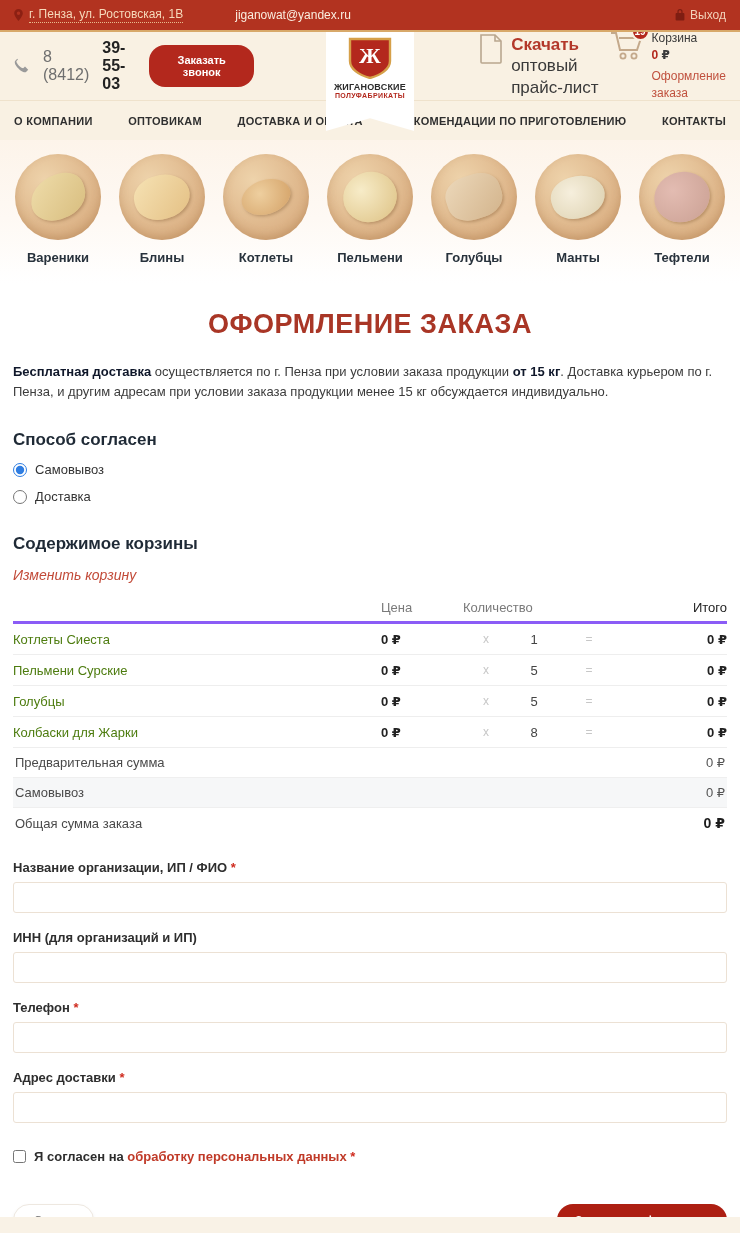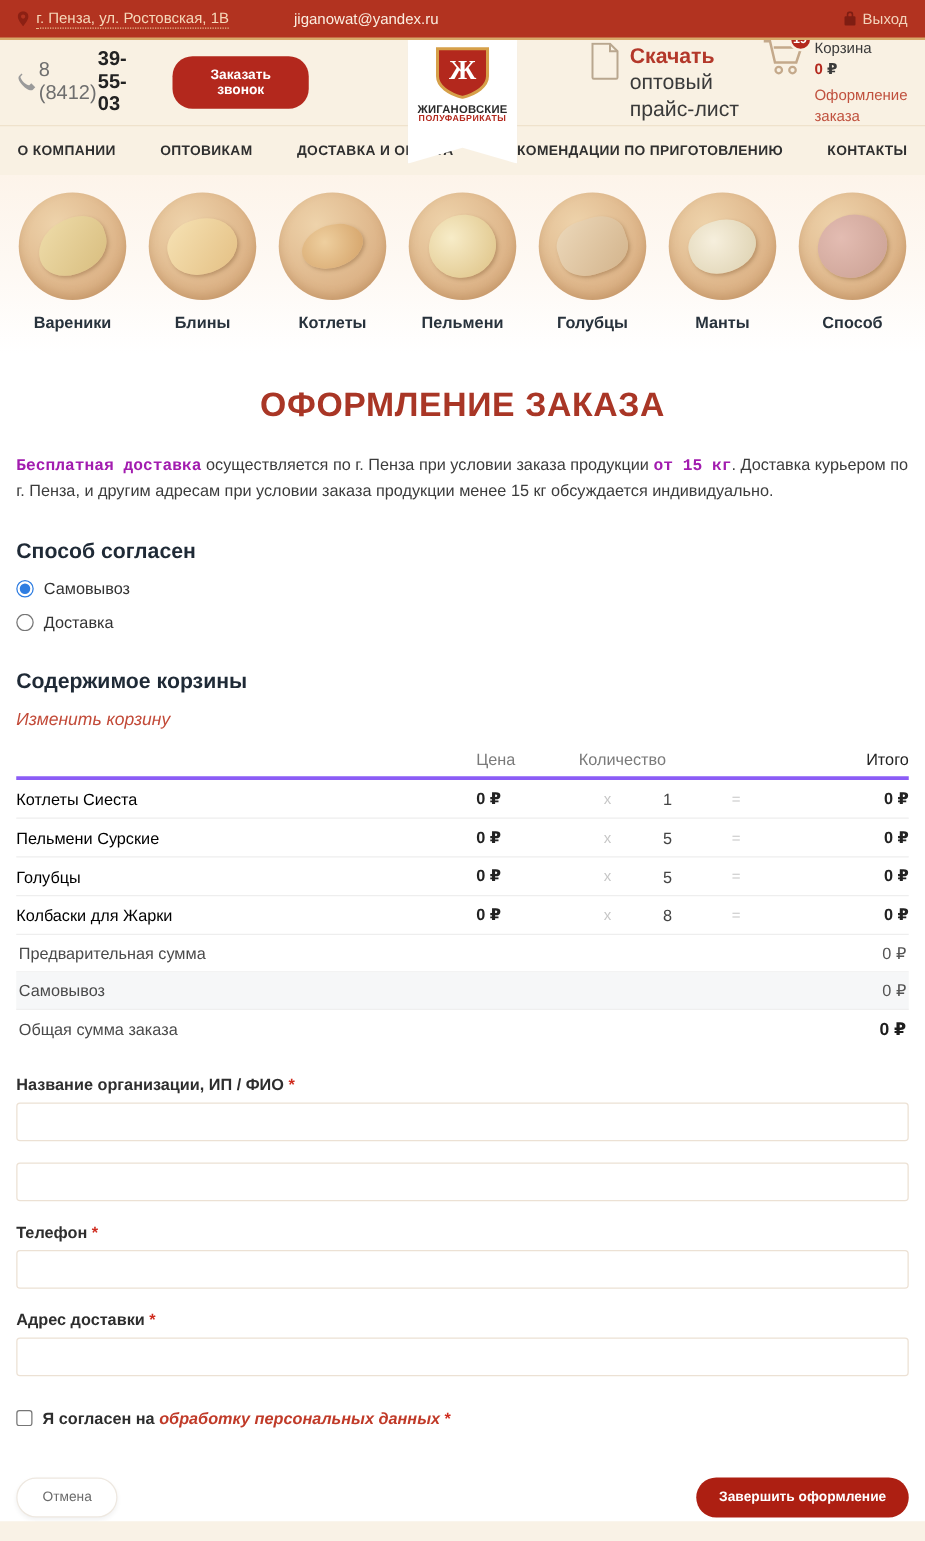--- a/index.html
+++ b/index.html
@@ -10,21 +10,21 @@
   }
   
   .topbar{ background:#b23320; border-bottom:2px solid #d8a96a; height:32px; display:flex; align-items:center; padding:0 14px; position:relative; z-index:5;}
   .topbar .addr{ display:flex; align-items:center; gap:6px; color:#f6d9ba; font-size:12px; }
   .topbar .addr .txt{ border-bottom:1px dotted #e9bd8e; padding-bottom:1px; cursor:pointer;}
   .topbar .mail{ color:#fbeee0; font-size:12px; margin-left:52px; }
   .topbar .logout{ margin-left:auto; display:flex; align-items:center; gap:5px; color:#f3d3bb; font-size:12px; cursor:pointer;}
   .pin-small{ width:9px; height:12px; }
   
   .header{ background:#f9f1e3; height:68px; display:flex; align-items:center; padding:0 14px; position:relative; }
-  .phone-group{ display:flex; align-items:center; gap:1px; font-size:16px; color:#6f6f6f; }
+  .phone-group{ display:flex; align-items:center; gap:13px; font-size:16px; color:#6f6f6f; }
   .phone-group b{ color:#222; font-weight:700; }
   .btn-callback{ background:#b3281d; color:#fff; border:none; border-radius:16px; font-size:11px; font-weight:700; padding:9px 22px; margin-left:22px; cursor:pointer; font-family:inherit;}
   .dl-group{ display:flex; align-items:flex-start; gap:8px; margin-left:225px; cursor:pointer;}
   .dl-text{ font-size:17px; line-height:1.25; color:#3a3a3a;}
   .dl-text .red{ color:#b3382a; font-weight:700; display:block;}
   .cart-group{ margin-left:auto; display:flex; gap:8px; align-items:flex-start; position:relative; }
   .cart-icon-wrap{ position:relative; width:34px; }
   .cart-badge{ position:absolute; top:-8px; right:-6px; background:#b3281d; color:#fff; border-radius:50%; width:19px; height:19px; font-size:10px; font-weight:700; display:flex; align-items:center; justify-content:center; border:2px solid #f9f1e3;}
   .cart-info{ font-size:12px; color:#3a3a3a; line-height:1.45;}
   .cart-sum{ font-weight:700; }
@@ -53,50 +53,50 @@
   .cat5 .food{ background:linear-gradient(140deg,#ecd8ba,#d3b48c); border-radius:40% 40% 42% 42%; }
   .cat6 .food{ background:radial-gradient(circle at 40% 35%,#f6efdd,#dcd0ae); width:54px; height:42px; border-radius:45% 55% 50% 50%; }
   .cat7 .food{ background:linear-gradient(140deg,#dfae92,#c9977e); border-radius:48px; width:58px; height:40px;}
   .cat7 .food::after{ content:""; position:absolute; left:18px; top:4px; width:14px; height:9px; background:#4d8a3c; border-radius:50% 10% 50% 10%;}
   .cat8 .food{ background:radial-gradient(circle at 38% 32%,#e3bcb2,#caa093); width:56px; height:50px; border-radius:50%;}
   .cat .lbl{ margin-top:10px; font-size:13px; font-weight:700; color:#28323c;}
   
   .main{ padding:18px 13px 0; background:#fff;}
   .page-title{ text-align:center; color:#a93626; font-size:27px; font-weight:700; letter-spacing:.5px; margin:8px 0 22px;}
   .intro{ font-size:13px; line-height:1.55; color:#3c3c3c; margin-bottom:28px;}
-  .intro b{ color:#a21caf;font-family:Liberation Mono, monospace; }
+  .intro b{ color:#0f172a; }
   h3.sec{ font-size:17px; font-weight:800; color:#1f2a36; margin-bottom:12px;}
   .radio-row{ display:flex; align-items:center; gap:8px; margin-bottom:12px; font-size:13px; color:#333; cursor:pointer;}
   .radio-row input{ accent-color:#2f7de1; width:14px; height:14px; }
   .delivery{ margin-bottom:30px; }
   .edit-link{ color:#c24a38; font-size:14px; cursor:pointer; display:inline-block; margin-bottom:10px;font-style:italic;}
   
   .tbl{ width:100%; font-size:13px; }
   .trow{ display:grid; grid-template-columns:1fr 82px 46px 50px 60px 108px; align-items:center; min-height:31px; border-bottom:1px solid #eeeeee; padding:4px 0;}
   .thead{ color:#7a7a7a; font-size:13px; border-bottom:3px solid #8b5cf6; }
   .thead .qty-h{ grid-column:3 / span 3; text-align:left; }
-  .c-name{ color:#000000; }
+  .c-name{ color:#4d7c0f; }
   .c-price{ font-weight:700; color:#222; }
   .c-x,.c-eq{ color:#c7c7c7; text-align:center; font-size:12px;}
   .c-qty{ text-align:center; color:#444; }
   .c-total{ text-align:right; font-weight:700; color:#222; }
   .srow{ display:flex; justify-content:space-between; align-items:center; min-height:30px; border-bottom:1px solid #efefef; padding:4px 2px; font-size:13px; color:#4a4a4a;}
   .srow .val{ color:#555; }
   .srow.alt{ background:#f6f7f8; }
   .srow.grand{ border-bottom:none; }
   .srow.grand .val{ font-weight:800; color:#1d1d1d; font-size:14px;}
   
   .form{ margin-top:22px; }
   .field{ margin-bottom:17px; }
   .field label{ display:block; font-size:13px; font-weight:700; color:#2e2e2e; margin-bottom:7px;}
   .req{ color:#cf2b1e; }
   .field input[type=text]{ width:100%; height:31px; border:1px solid #ece1d4; border-radius:3px; background:#fff; padding:0 10px; font-size:13px; font-family:inherit;}
   .consent{ display:flex; align-items:center; gap:8px; margin:26px 0 0; font-size:13px; font-weight:700; color:#2e2e2e;}
   .consent input{ width:13px; height:13px; }
-  .consent a{ color:#c03a28; text-decoration:none; cursor:pointer;font-style:italic;}
+  .consent a{ color:#c03a28; text-decoration:none; cursor:pointer;}
   .actions{ display:flex; justify-content:space-between; align-items:center; margin:40px 0 0;}
   .btn-cancel{ background:#fff; border:1px solid #eee8e0; border-radius:16px; color:#6b6b6b; font-size:11px; padding:9px 20px; cursor:pointer; box-shadow:0 2px 4px rgba(0,0,0,.06); font-family:inherit;}
   .btn-submit{ background:#ad1f12; border:none; border-radius:16px; color:#fff; font-size:11px; font-weight:700; padding:10px 18px; cursor:pointer; font-family:inherit;}
   .bottom-strip{ background:#f9f2e6; height:16px; position:absolute; left:0; right:0; bottom:0;}
   svg{ display:block; }
 </style>
 </head>
 <body>
 
 <div class="topbar">
@@ -217,21 +217,21 @@
   <div class="cat cat6">
       <div class="board">
         <div class="food"></div>
       </div>
       <div class="lbl">Манты</div>
     </div>
   <div class="cat cat8">
       <div class="board">
         <div class="food"></div>
       </div>
-      <div class="lbl">Способ</div>
+      <div class="lbl">Тефтели</div>
     </div>
 </div>
 
 <div class="main">
   <h1 class="page-title">ОФОРМЛЕНИЕ ЗАКАЗА</h1>
 
   <p class="intro"><b>Бесплатная доставка</b><span> осуществляется по г. Пенза при условии заказа продукции </span><b>от 15 кг</b><span>. Доставка курьером по г. Пенза, и другим адресам при условии заказа продукции менее 15 кг обсуждается индивидуально.</span></p>
 
   <div class="delivery">
     <h3 class="sec">Способ согласен</h3>
@@ -303,20 +303,21 @@
     </div>
   </div>
 
   
   <div class="form">
     <div class="field">
       <label><span>Название организации, ИП / ФИО</span> <span class="req">*</span></label>
       <input type="text" value="" style="">
     </div>
     <div class="field">
+      <label><span>ИНН (для организаций и ИП)</span></label>
       <input type="text" value="" style="">
     </div>
     <div class="field">
       <label><span>Телефон</span> <span class="req">*</span></label>
       <input type="text" value="" style="">
     </div>
     <div class="field">
       <label><span>Адрес доставки</span> <span class="req">*</span></label>
       <input type="text" value="" style="">
     </div>

